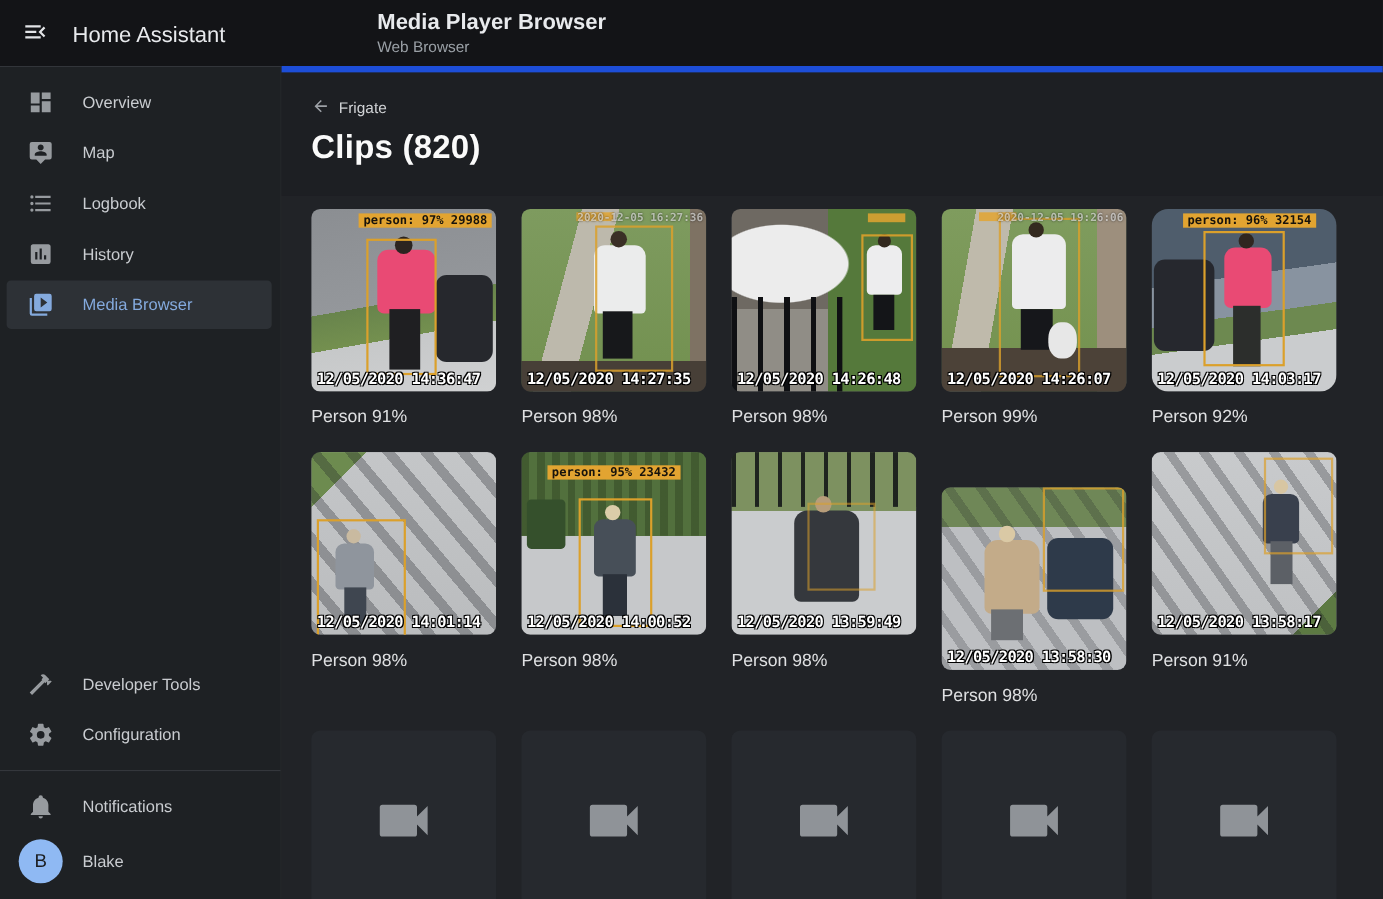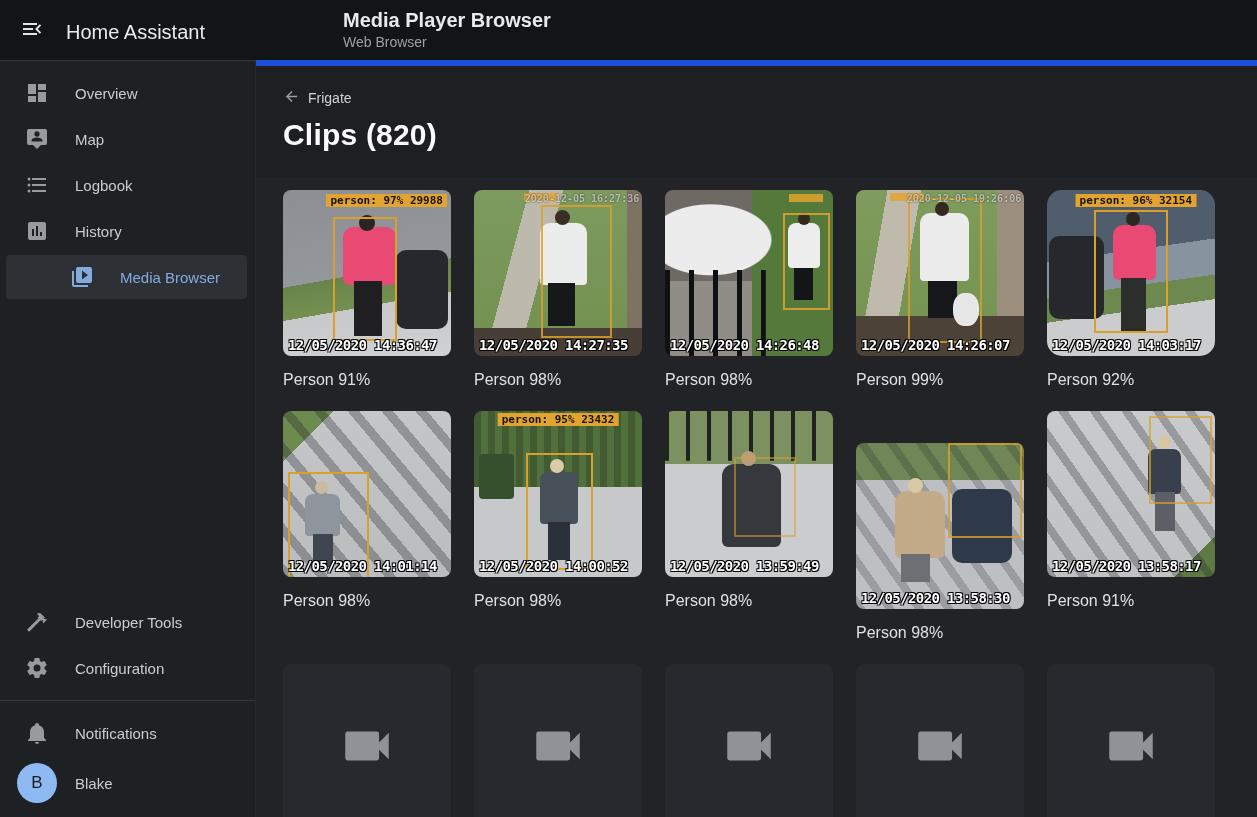--- a/index.html
+++ b/index.html
@@ -22,21 +22,21 @@
 
   
   .sidebar { position:absolute; top:60px; left:0; bottom:0; width:256px;
     background:#1e2124; border-top:1px solid #32353a; border-right:1px solid rgba(255,255,255,0.04); }
   .side-item { display:flex; align-items:center; height:44px; margin:2px 8px 2px 6px;
     border-radius:4px; cursor:pointer; color:#c9ccd0; }
   .side-item:first-child { margin-top:10px; }
   .side-icon { width:24px; height:24px; margin-left:19px; color:#979b9f; flex:0 0 auto;
     display:flex; align-items:center; justify-content:center; }
   .side-label { margin-left:26px; font-size:15px; font-weight:500; white-space:nowrap; }
-  .side-item.selected { background:#2d3136; color:#84aade;padding-left:45px; }
+  .side-item.selected { background:#2d3136; color:#84aade; }
   .side-item.selected .side-icon { color:#84aade; }
   .sidebar-bottom { position:absolute; bottom:0; left:0; right:0; padding-bottom:6px; }
   .side-divider { border-top:1px solid #34373c; margin:10px 0 10px 0; }
   .avatar { width:40px; height:40px; border-radius:50%; background:#8fb9f3; color:#1b1e21;
     font-size:17px; display:flex; align-items:center; justify-content:center;
     margin-left:11px; flex:0 0 auto; }
   .user-item { height:52px; }
   .user-item .side-label { margin-left:18px; }
 
   
@@ -134,21 +134,21 @@
   
   .s7 { background-image:
     repeating-linear-gradient(90deg,rgba(18,28,10,.25) 0 7px,transparent 7px 14px),
     linear-gradient(180deg,#52703d 0 46%,#c6c8ca 46% 100%);
     background-size:100% 46%,100% 100%; }
   .s7 .p-head{left:45%;top:29%;width:14px;height:14px;background:#dbcca9;}
   .s7 .p-body{left:39%;top:37%;width:23%;height:31%;background:#474f58;border-radius:8px 8px 4px 4px;}
   .s7 .p-legs{left:44%;top:67%;width:13%;height:23%;background:#2b313a;}
   .s7 .p-extra{left:3%;top:26%;width:21%;height:27%;background:#35502c;border-radius:4px;}
   .s7 .bbox{left:31%;top:25%;width:40%;height:71%;}
-  .s7 .chip{left:50%;top:2px;transform:translateX(-50%);}
+  .s7 .chip{left:50%;top:12px;transform:translateX(-50%);}
   
   .s8 { background-image:
     repeating-linear-gradient(90deg,rgba(14,16,20,.85) 0 4px,transparent 4px 21px),
     linear-gradient(180deg,#7d9160 0 32%,#caccce 32% 100%);
     background-size:100% 30%,100% 100%; }
   .s8 .p-head{left:45%;top:24%;width:15px;height:15px;background:#b79d7a;}
   .s8 .p-body{left:34%;top:32%;width:35%;height:50%;background:#35383d;border-radius:12px 12px 6px 6px;}
   .s8 .bbox{left:41%;top:28%;width:37%;height:48%;opacity:.55;}
   
   .s9 { background-image:

